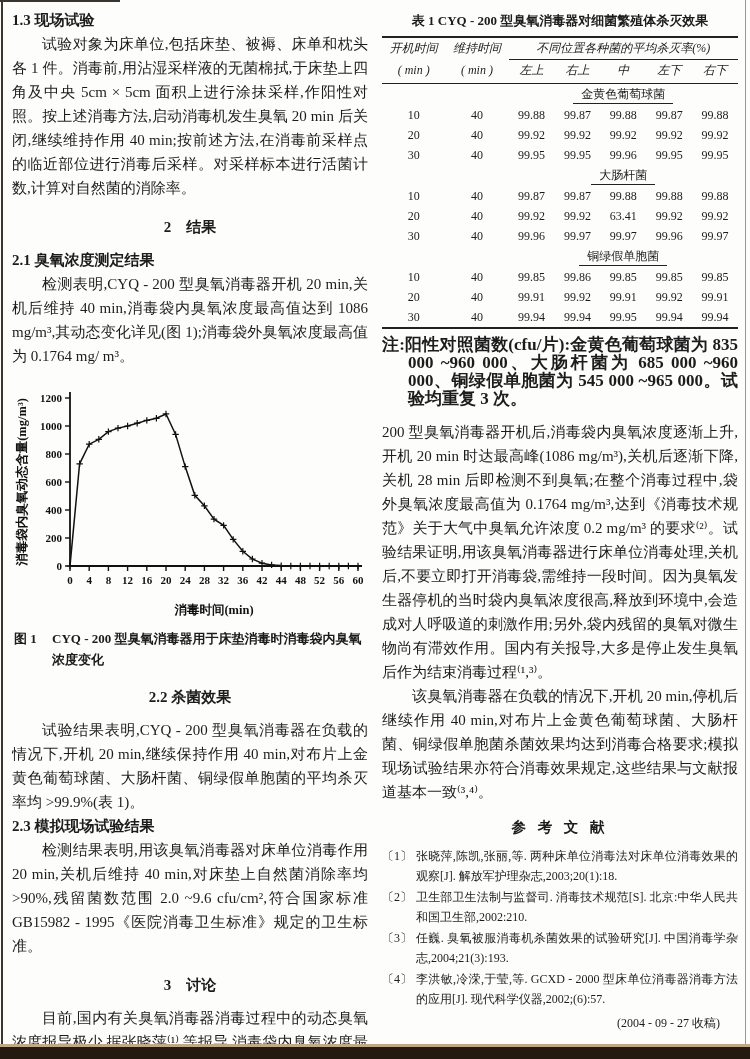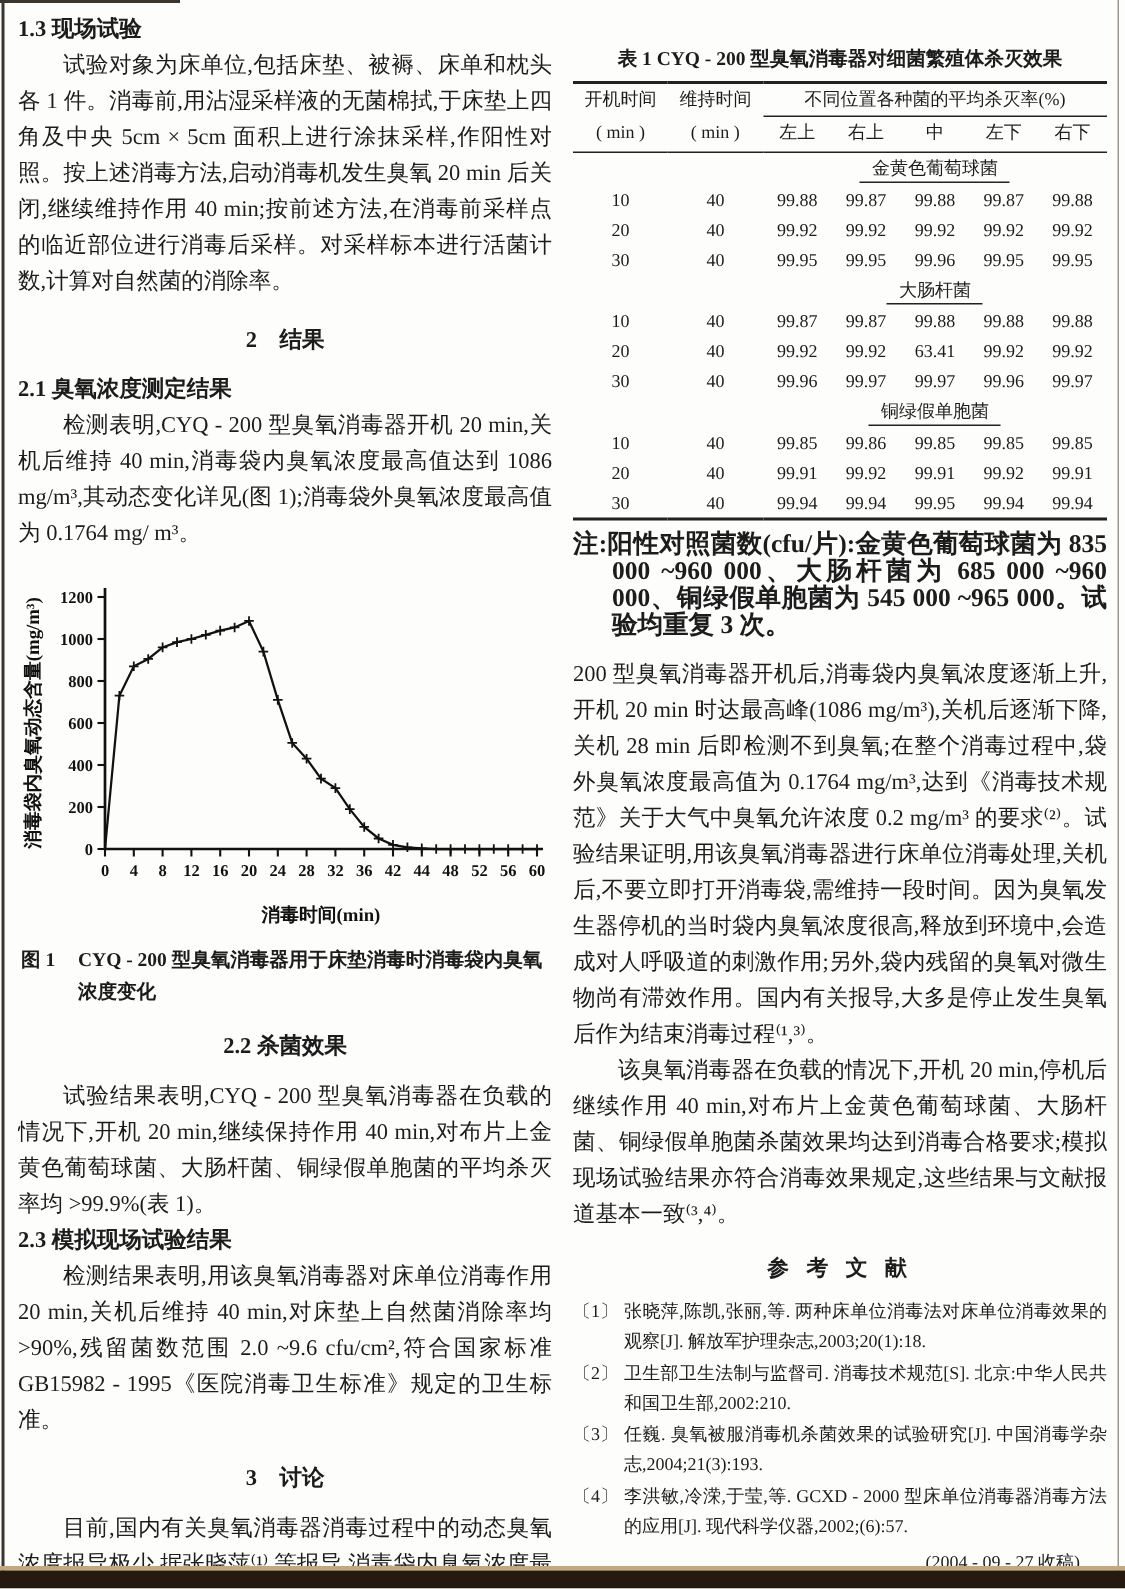--- a/index.html
+++ b/index.html
@@ -41,28 +41,28 @@
   .fig-caption{
     display:flex;font-size:13px;line-height:21px;margin:4px 0 0 2px;
     font-weight:600;
   }
   .fig-caption .fig-label{flex:0 0 38px;}
   .fig-caption .fig-text{flex:1;}
 
   
   .table-title{
     font-size:13px;font-weight:700;text-align:center;
-    margin:22px 0 6px 0;line-height:18px;
+    margin:4px 0 6px 0;line-height:18px;
   }
   table.killtable{
     width:100%;border-collapse:collapse;
     border-top:2px solid #222;border-bottom:2px solid #222;
     font-size:12px;
   }
-  table.killtable th{font-weight:400;padding:2px 0;line-height:17px;text-align:center;}
+  table.killtable th{font-weight:400;padding:2px 0;line-height:17px;text-align:center;font-style:italic;}
   table.killtable th.rate{border-bottom:1px solid #222;}
   table.killtable tr.h2row th{border-bottom:1.5px solid #222;padding-bottom:4px;}
   table.killtable td{text-align:center;padding:1.5px 0;line-height:17px;}
   table.killtable .group-name{
     display:inline-block;border-bottom:1px solid #222;padding:0 8px 0 8px;
   }
   .table-note{
     font-size:17px;line-height:18px;margin:7px 0 0 0;text-align:justify;
     padding-left:26px;text-indent:-26px;font-weight:bold;
   }

